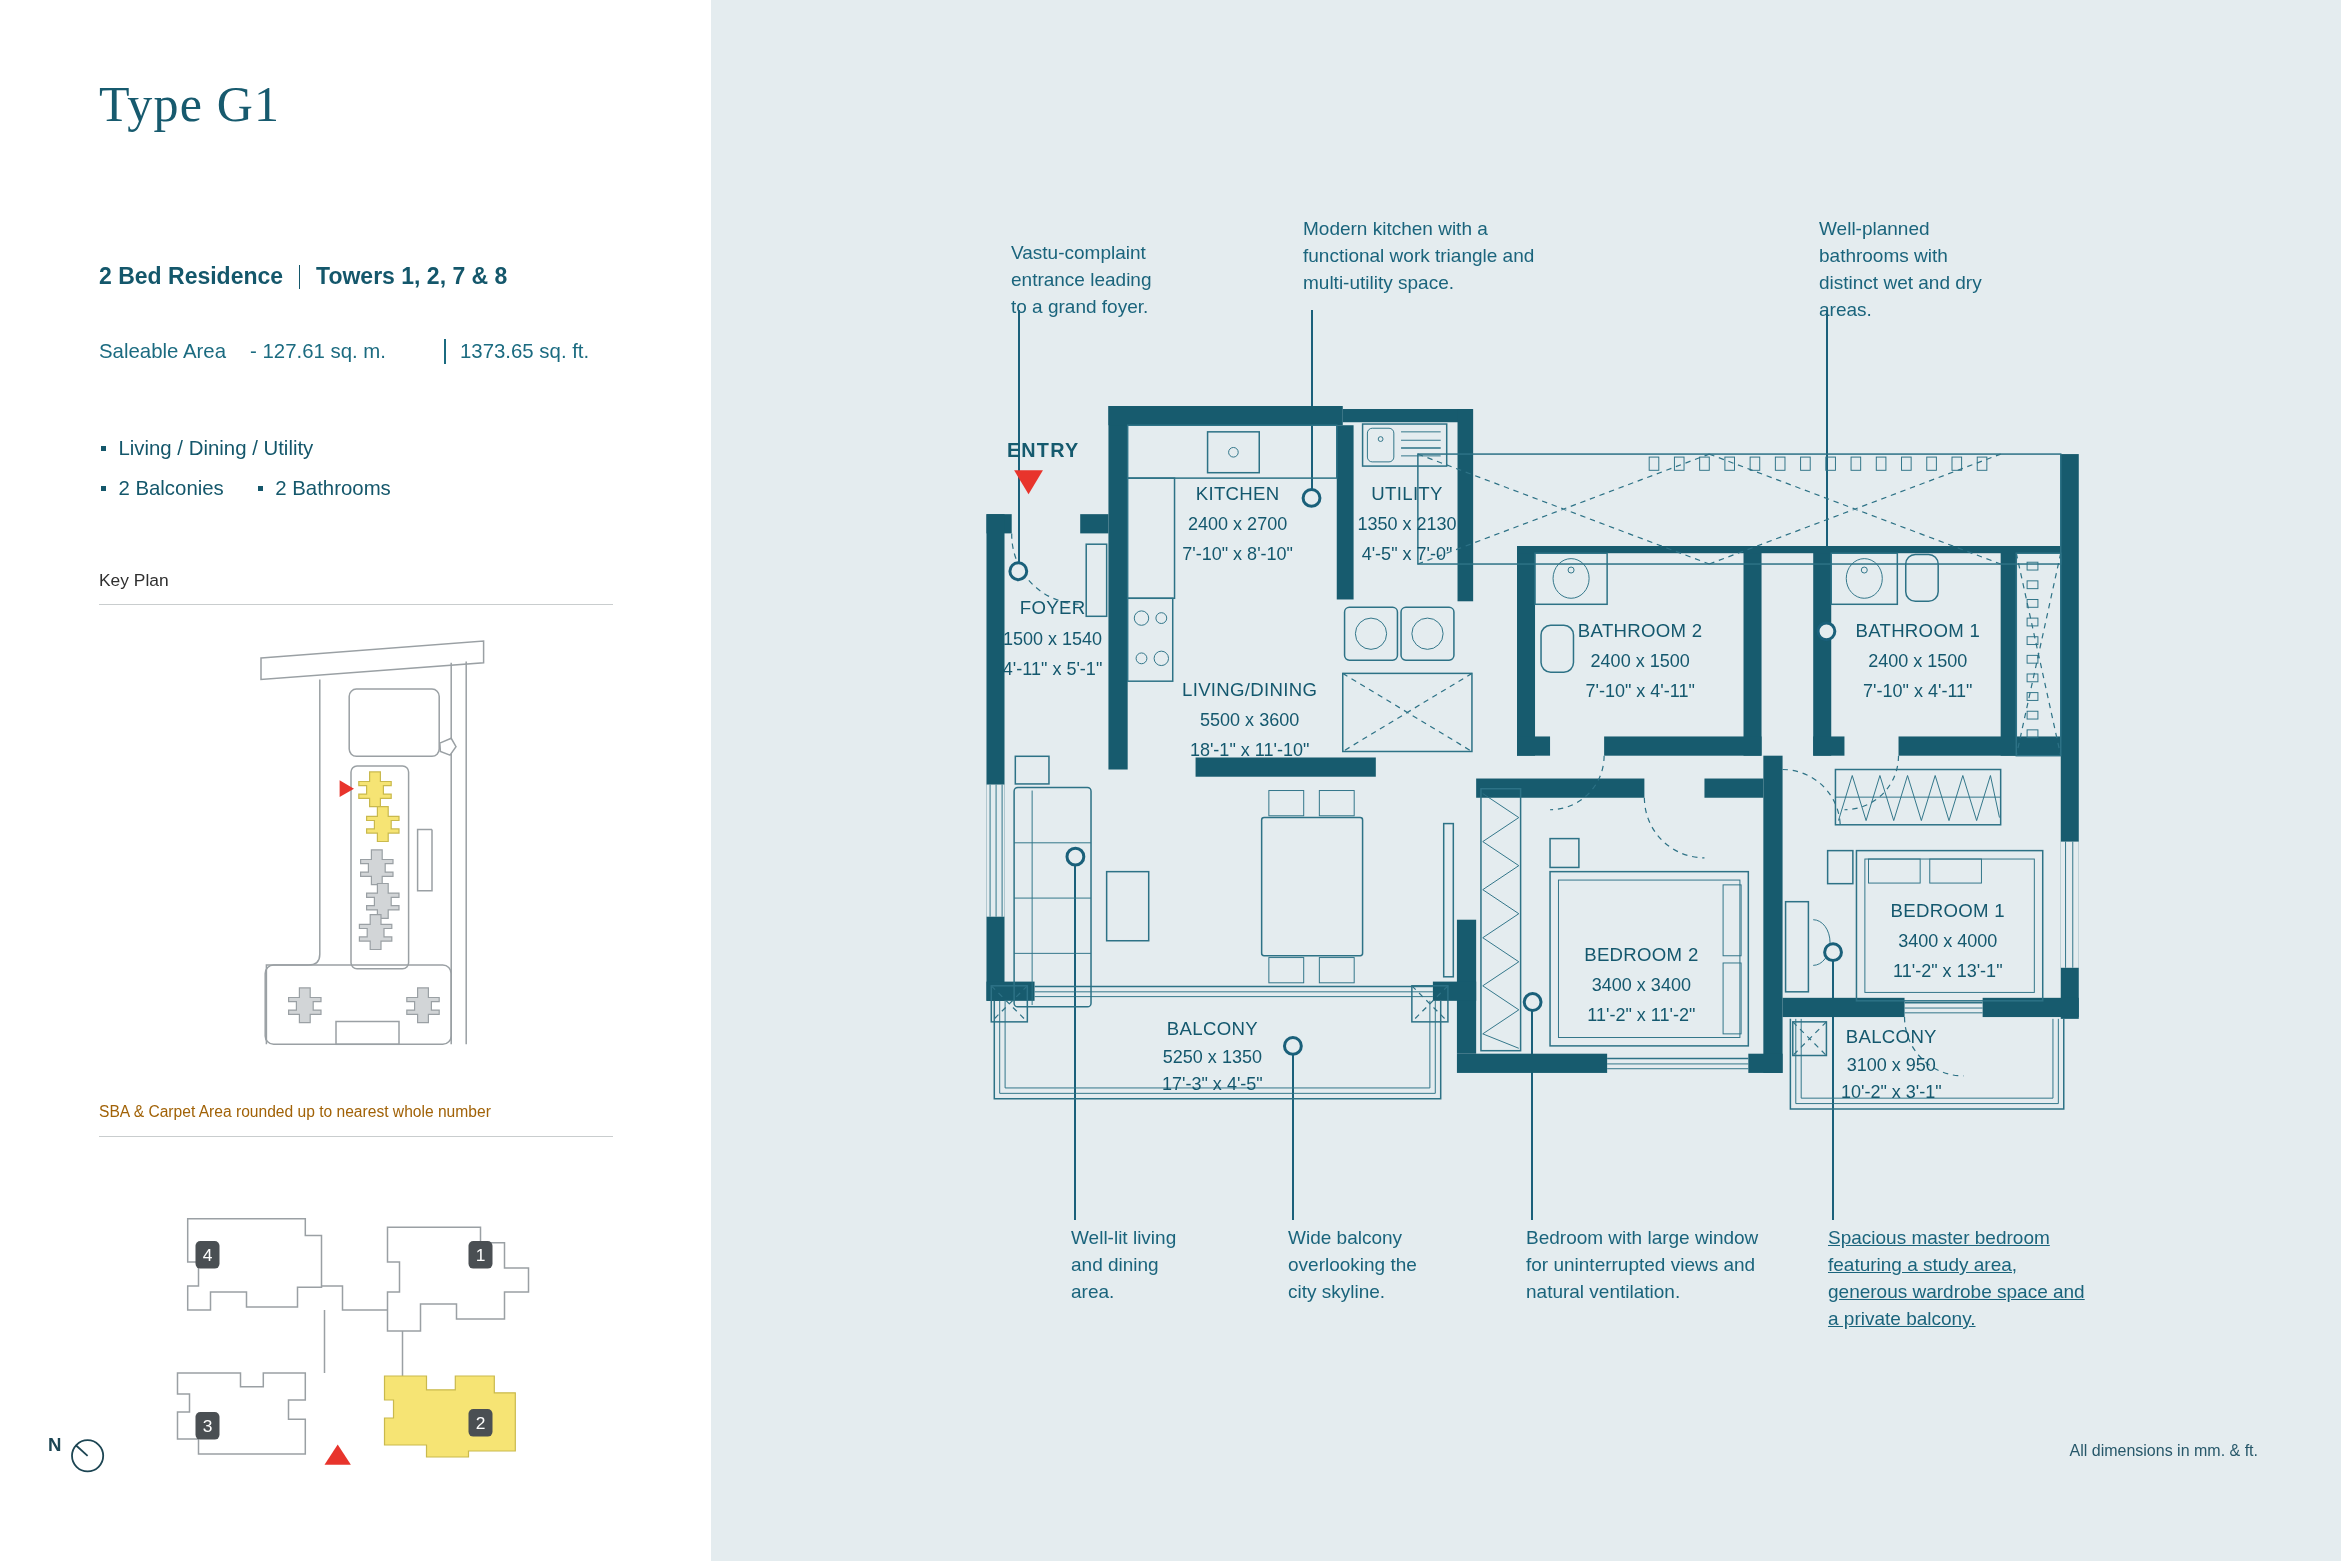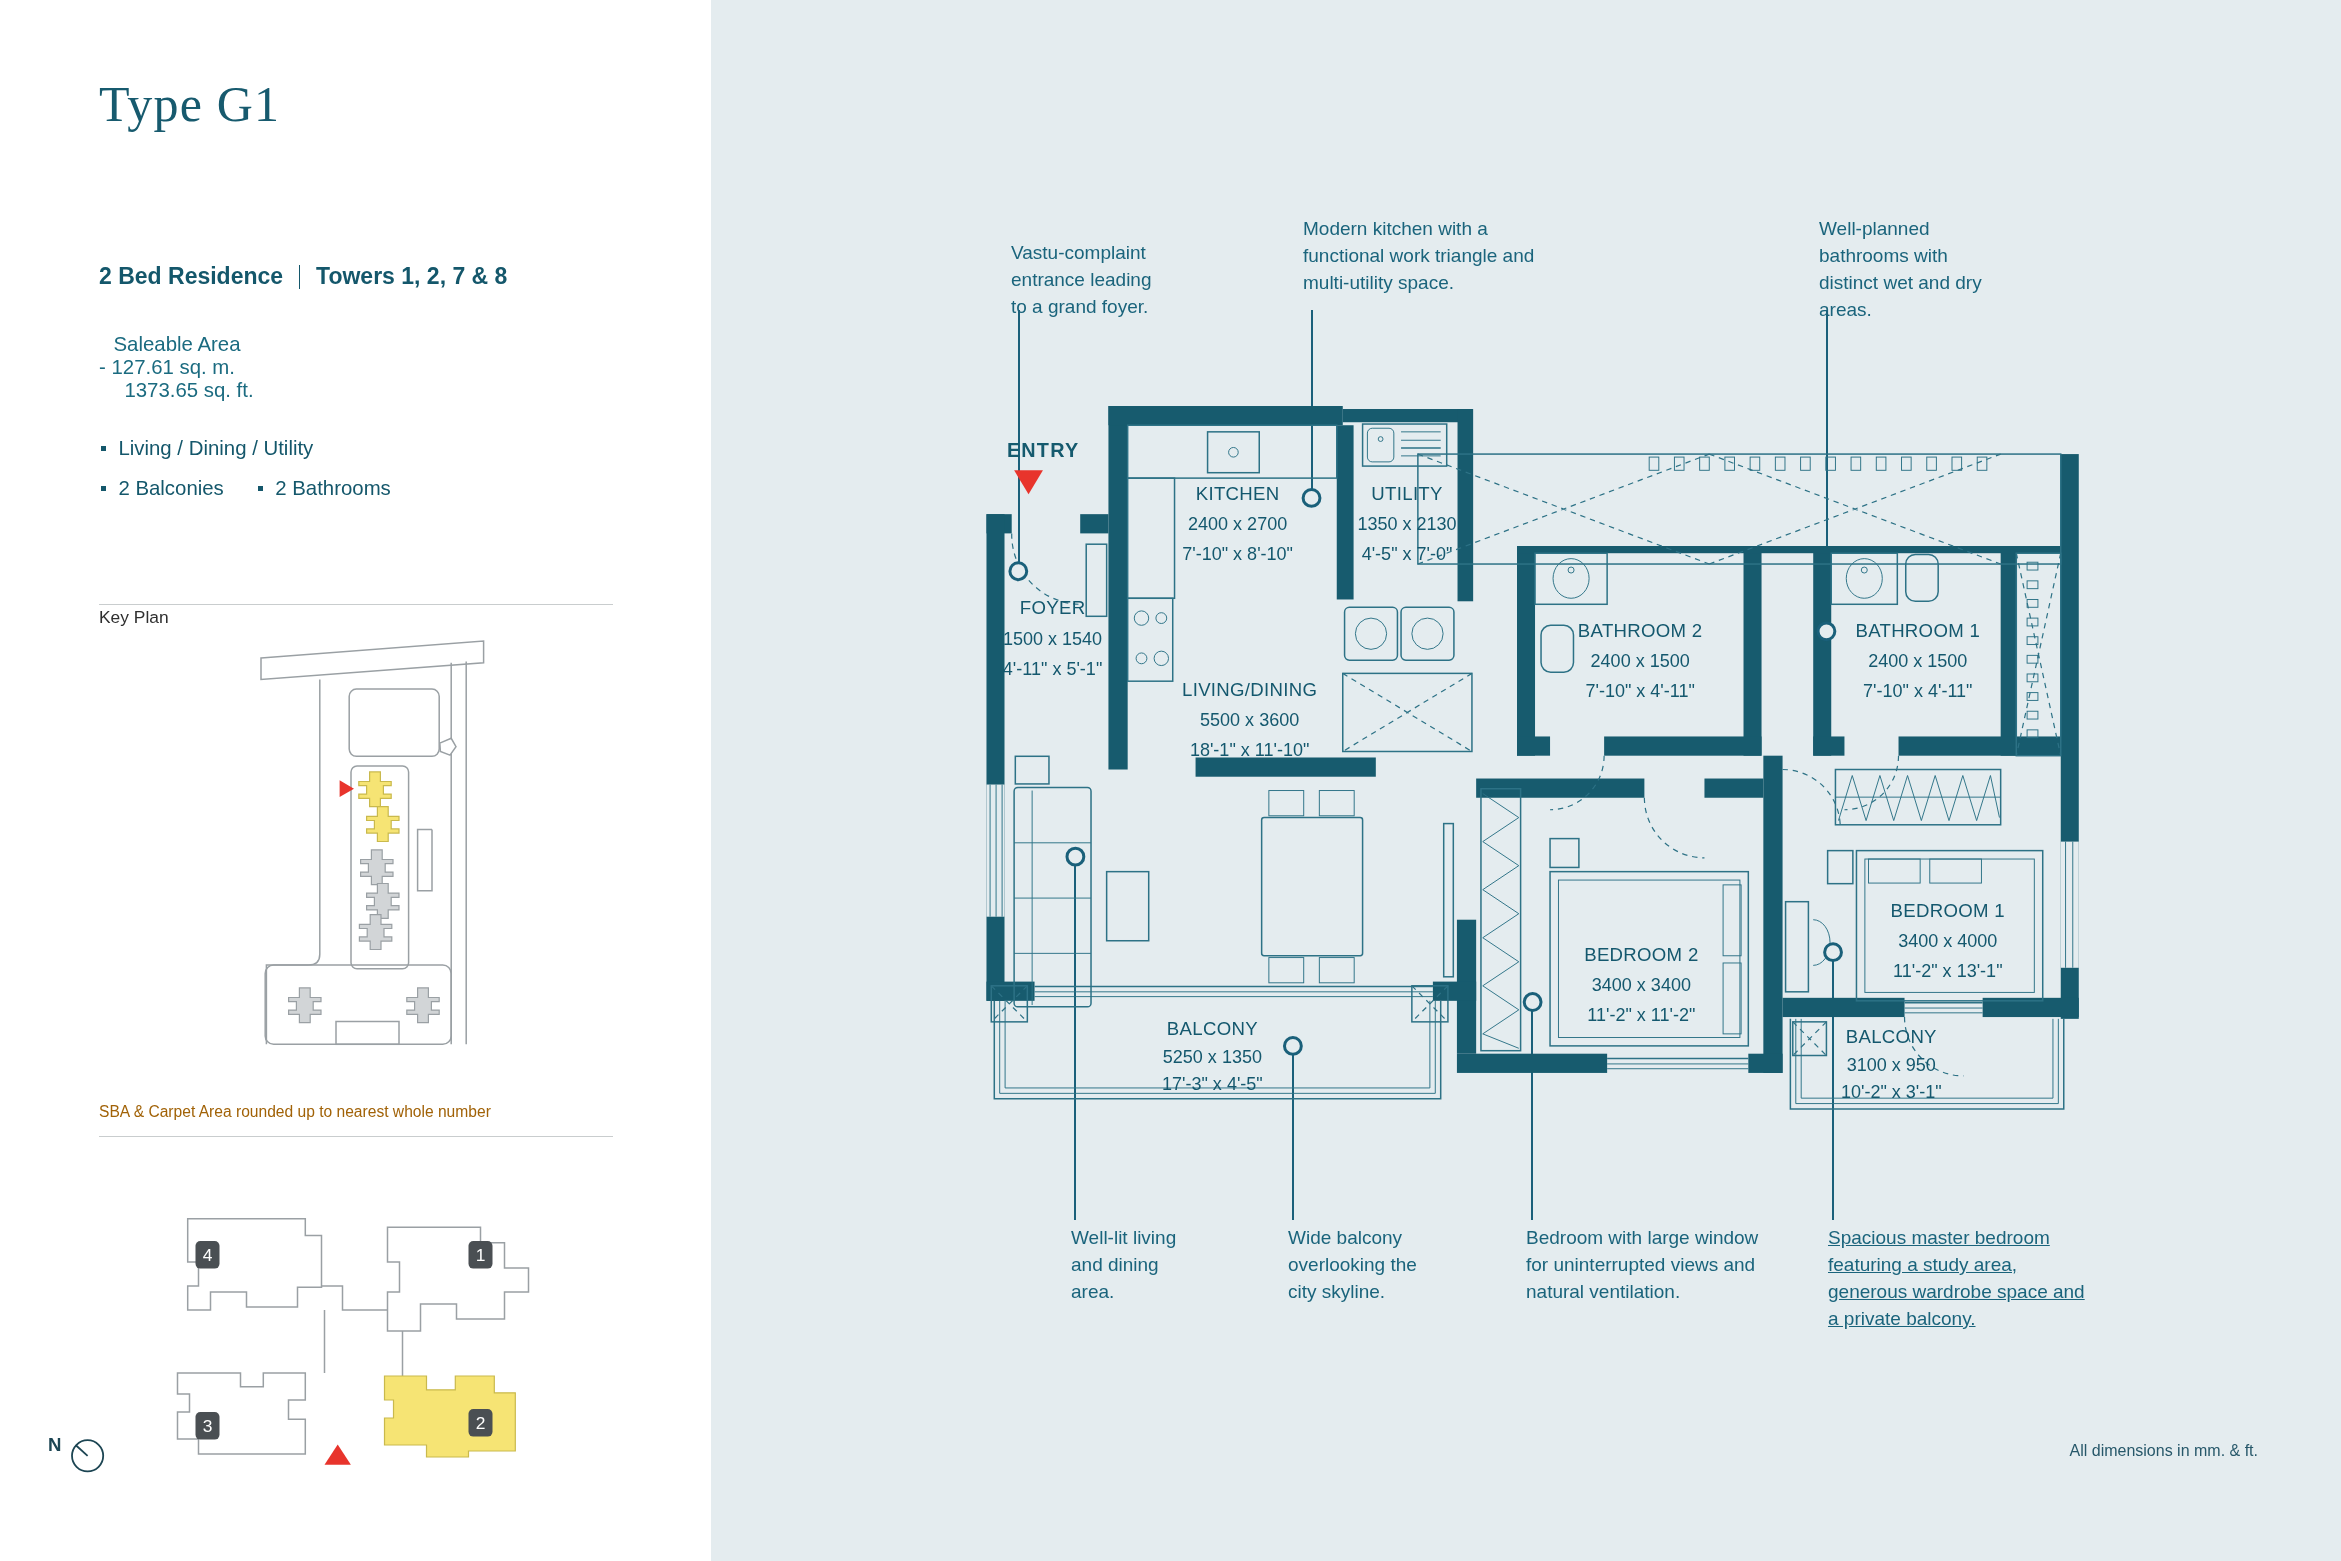--- a/index.html
+++ b/index.html
@@ -6,21 +6,21 @@
   body{width:2342px;height:1562px;position:relative;overflow:hidden;
        font-family:"Liberation Sans",sans-serif;background:#ffffff;}
   .right-bg{position:absolute;left:711px;top:0;width:1631px;height:1562px;background:#e4ecef;}
   .abs{position:absolute;}
 
   
   .title{font-family:"Liberation Serif",serif;font-size:50px;color:#175a6e;letter-spacing:1.2px;}
   .subtitle{display:flex;align-items:center;font-size:23px;font-weight:bold;color:#14576b;}
   .vbar{display:inline-block;width:1.8px;height:24px;background:#14576b;margin:0 15.6px;}
   .vbar.thin{width:1.2px;height:25px;background:#1b6b80;margin:0 14.4px;}
-  .area-row{display:flex;align-items:center;font-size:20.4px;color:#1b6b80;height:37px;flex-direction:column;}
+  .area-row{display:flex;align-items:center;font-size:20.4px;color:#1b6b80;height:37px;}
   .area-label{width:151px;}
   .area-value{width:180px;}
   .features{font-size:20.4px;color:#14576b;}
   .feat-row{display:flex;align-items:center;margin-bottom:17px;}
   .bullet{width:5.4px;height:5.4px;background:#14576b;margin-right:12px;flex:0 0 auto;}
   .feat-gap{width:34px;}
   .keyplan-title{font-size:17.4px;color:#2f2f2f;}
   .hline{height:1.2px;background:#c9cdce;}
   .sba{font-size:15.6px;color:#a16207;}
   .compass{display:flex;align-items:flex-start;}
@@ -80,21 +80,21 @@
   </div>
   <div class="feat-row">
     <span class="bullet"></span>
     <span>2 Balconies</span>
     <span class="feat-gap"></span>
     <span class="bullet"></span>
     <span>2 Bathrooms</span>
   </div>
 </div>
 
-<div class="abs keyplan-title" style="left:99px;top:570px;margin-top:37px;">Key Plan</div>
+<div class="abs keyplan-title" style="left:99px;top:570px;">Key Plan</div>
 <div class="abs hline" style="left:99px;top:604px;width:514px;"></div>
 
 <svg class="abs" style="left:252px;top:631px;" width="240" height="445" viewBox="0 0 400 740">
   <defs>
     <path id="plusblob" d="M -9 -28 H 9 V -12 H 27 V -5 H 14 V 9 H 27 V 16 H 9 V 30 H -9 V 16 H -27 V 9 H -14 V -5 H -27 V -12 H -9 Z"></path>
   </defs>
   <polygon class="grey" points="15,44 386,16 386,52 15,80"></polygon>
   <path class="greyln" d="M 113 80 V 538 Q 113 556 94 556 H 24 V 688"></path>
   <path class="greyln" d="M 332 52 V 688 M 357 50 V 688"></path>
   <rect class="grey" x="162" y="96" width="150" height="112" rx="12"></rect>

